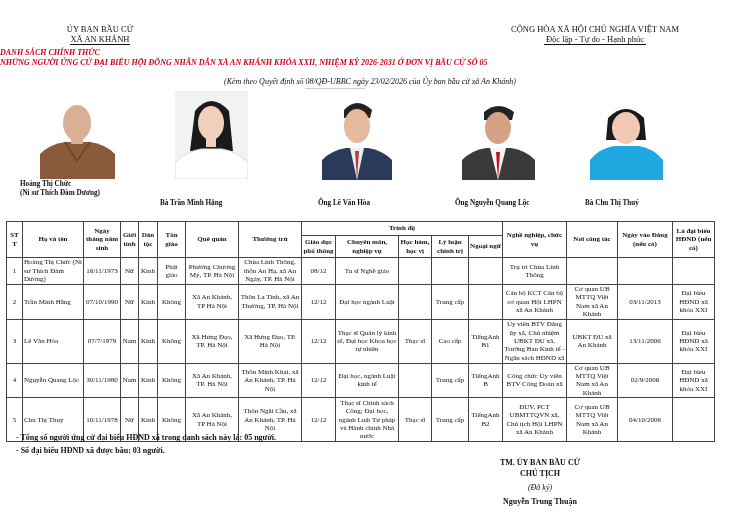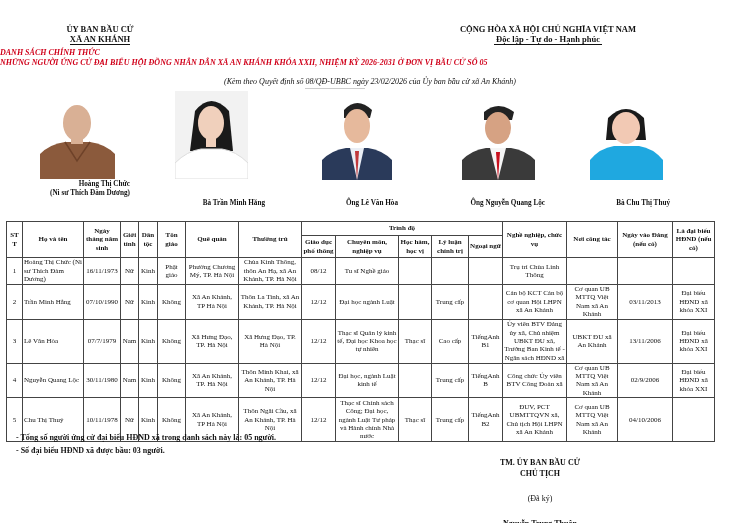--- a/index.html
+++ b/index.html
@@ -1,34 +1,34 @@
 <!DOCTYPE html>
 <html><head>
 <meta charset="utf-8">
 <style>
   html,body{margin:0;padding:0;background:#fff;}
   body{width:740px;height:523px;position:relative;overflow:hidden;font-family:"Liberation Serif","DejaVu Serif",serif;color:#111;}
   .abs{position:absolute;}
-  .hdr-left{left:40px;top:24px;width:120px;text-align:center;font-weight:bold;font-size:8.5px;line-height:10px;}
+  .hdr-left{left:40px;top:24px;width:120px;text-align:center;font-weight:normal;font-size:8.5px;line-height:10px;}
   .hdr-left .u{display:inline-block;border-bottom:1px solid #111;text-align:right;}
-  .hdr-right{left:428px;top:24px;width:240px;text-align:center;font-weight:bold;font-size:8.5px;line-height:10px;}
+  .hdr-right{left:475px;top:24px;width:240px;text-align:center;font-weight:normal;font-size:8.5px;line-height:10px;}
   .hdr-right .u{display:inline-block;border-bottom:1px solid #111;padding:0 2px;}
   .title{left:0;top:48px;width:740px;color:#d0021b;font-weight:bold;font-size:8px;line-height:9.5px;font-style:italic;}
   .subtitle{left:0;top:77px;width:740px;text-align:center;font-style:italic;font-size:8px;line-height:9px;}
   .subline{left:305px;top:88px;width:60px;height:1px;background:#ccc;}
   .photo{position:absolute;overflow:hidden;}
-  .cap{position:absolute;text-align:right;font-weight:bold;font-size:7.2px;line-height:9px;}
+  .cap{position:absolute;text-align:left;font-weight:bold;font-size:7.2px;line-height:9px;}
   table.list{position:absolute;left:6px;top:221px;border-collapse:collapse;font-size:7px;line-height:8.4px;table-layout:fixed;}
   table.list td, table.list th{border:1px solid #444;padding:0 1px;text-align:center;vertical-align:middle;overflow:hidden;}
   table.list th{font-weight:bold;}
   table.list td.l{text-align:left;}
   .notes{left:16px;top:431px;font-weight:bold;font-size:8px;line-height:13px;}
   .sign{left:470px;top:457px;width:140px;text-align:center;font-size:8px;line-height:11px;}
   .sign .b{font-weight:bold;}
-  .sign .i{margin:14px 0;}
+  .sign .i{font-style:italic;margin:3px 0;}
 </style>
 </head>
 <body>
 
 <div class="abs hdr-left">
   <div>ỦY BAN BẦU CỬ</div>
   <div><span class="u">XÃ AN KHÁNH</span></div>
 </div>
 <div class="abs hdr-right">
   <div>CỘNG HÒA XÃ HỘI CHỦ NGHĨA VIỆT NAM</div>
@@ -150,40 +150,40 @@
   </thead>
   <tbody>
     <tr style="height:27px;">
       <td>1</td>
       <td class="l">Hoàng Thị Chức (Ni sư Thích Đàm Dương)</td>
       <td>16/11/1973</td>
       <td>Nữ</td>
       <td>Kinh</td>
       <td>Phật giáo</td>
       <td>Phường Chương Mỹ, TP. Hà Nội</td>
-      <td>Chùa Kinh Thông, thôn An Hạ, xã An Khánh, TP. Hà Nội</td>
+      <td>Chùa Linh Thông, thôn An Hạ, xã An Ngày, TP. Hà Nội</td>
       <td>08/12</td>
       <td>Tu sĩ Nghề giáo</td>
       <td></td>
       <td></td>
       <td></td>
       <td>Trụ trì Chùa Linh Thông</td>
       <td></td>
       <td></td>
       <td></td>
     </tr>
     <tr style="height:27px;">
       <td>2</td>
       <td class="l">Trần Minh Hằng</td>
       <td>07/10/1990</td>
       <td>Nữ</td>
       <td>Kinh</td>
       <td>Không</td>
       <td>Xã An Khánh, TP Hà Nội</td>
-      <td>Thôn La Tinh, xã An Khánh, TP. Hà Nội</td>
+      <td>Thôn La Tinh, xã An Thường, TP. Hà Nội</td>
       <td>12/12</td>
       <td>Đại học ngành Luật</td>
       <td></td>
       <td>Trung cấp</td>
       <td></td>
       <td>Cán bộ KCT Cán bộ cơ quan Hội LHPN xã An Khánh</td>
       <td>Cơ quan UB MTTQ Việt Nam xã An Khánh</td>
       <td>03/11/2013</td>
       <td>Đại biểu HĐND xã khóa XXI</td>
     </tr>

